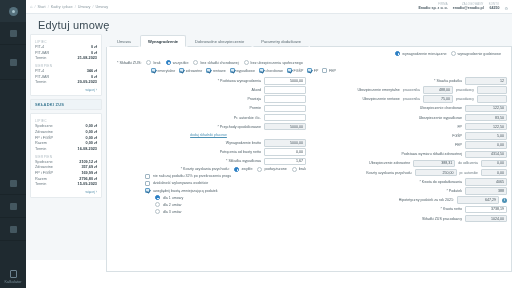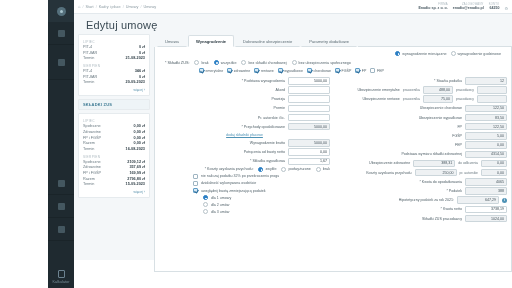--- a/index.html
+++ b/index.html
@@ -1,21 +1,21 @@
 <!DOCTYPE html>
 <html><head>
 <meta charset="utf-8">
 <style>
   * { box-sizing: border-box; margin: 0; padding: 0; }
   html, body {
     width: 512px; height: 288px; overflow: hidden;
     font-family: "Liberation Sans", sans-serif;
     background: #ffffff;
   }
-  .app { position: relative; width: 512px; height: 260px; display: flex; padding-left: 48px; }
+  .app { position: relative; width: 512px; height: 260px; display: flex; }
 
   
   .rail {
     width: 26px; height: 288px; background: #1f2a30;
     display: flex; flex-direction: column; align-items: center;
     flex: 0 0 26px;
   }
   .rail-logo {
     width: 26px; height: 22px; display: flex; align-items: center; justify-content: center;
     background: #26333a;

